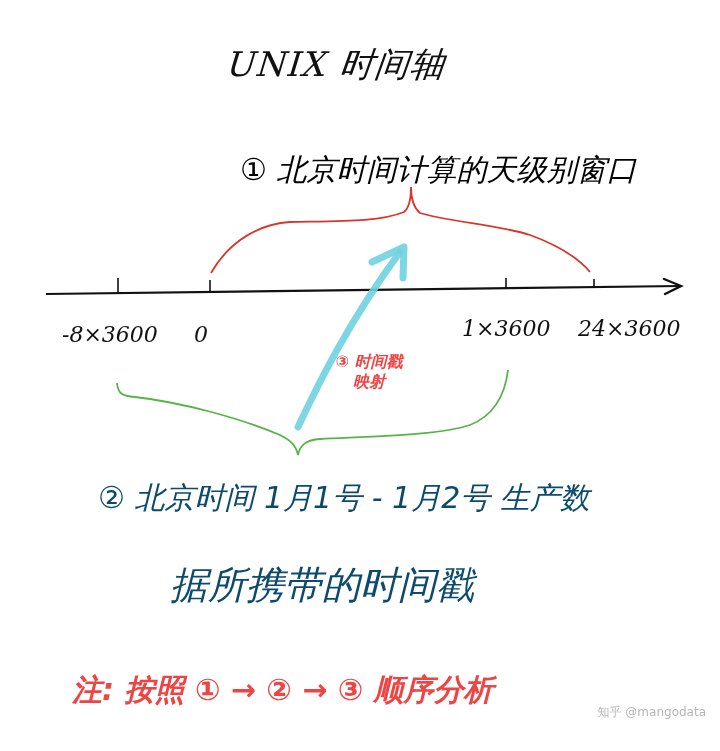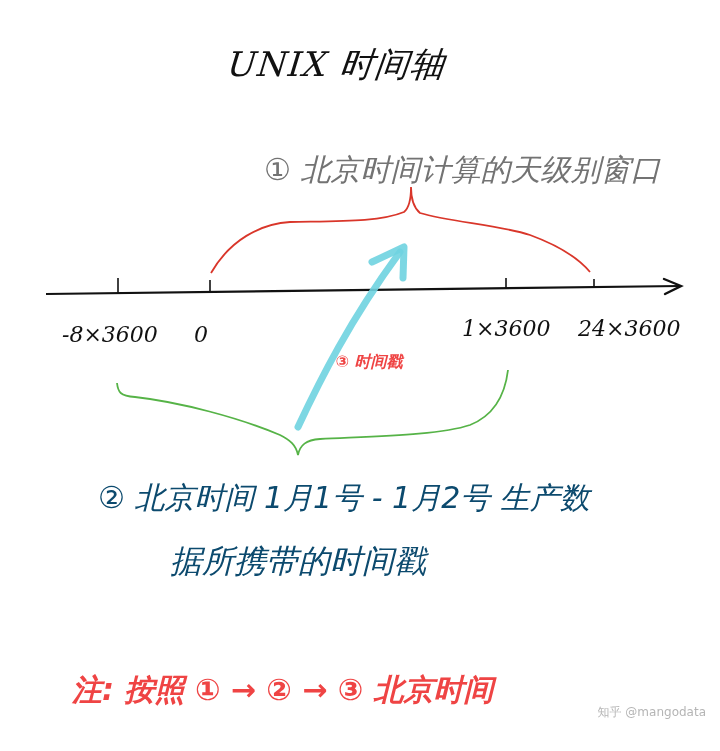--- a/index.html
+++ b/index.html
@@ -1,29 +1,29 @@
 <!DOCTYPE html>
 <html><head>
   <meta charset="utf-8">
   <style>
     html, body { margin: 0; padding: 0; background: #ffffff; }
     body { width: 720px; height: 751px; position: relative; overflow: hidden;
            font-family: "DejaVu Sans", sans-serif; }
     .canvas { position: absolute; left: 0; top: 0; width: 720px; height: 751px; }
     .lbl { position: absolute; white-space: nowrap; font-style: italic; }
     .title { left: 228px; top: 42px; font-size: 34px; color: #111; font-family: "DejaVu Serif", serif; letter-spacing: 1px; transform: skewX(-6deg); }
-    .red { color: #737373; margin-left: 24px; }
+    .red { color: #000000; }
     .green { color: #0c4a6e; }
     .navy { color: #ef4444; }
     .black { color: #111; }
     .note1 { left: 240px; top: 150px; font-size: 30px; }
     .tick-lbl { font-size: 22px; top: 322px; font-family: "DejaVu Serif", serif; text-align: center; }
     .note3 { left: 304px; top: 352px; font-size: 16px; line-height: 20px; text-align: center; width: 130px; font-weight: bold; }
     .note2a { left: 98px; top: 478px; font-size: 30px; }
-    .note2b { left: 170px; top: 540px; font-size: 32px; }
+    .note2b { left: 170px; top: 560px; font-size: 38px; }
     .footer { left: 72px; top: 670px; font-size: 30px; font-weight: bold; }
     .watermark { right: 14px; top: 704px; font-size: 12px; color: #b5b5b5; font-style: normal; }
   </style>
 </head>
 <body>
 
 <svg class="canvas" viewBox="0 0 720 751" xmlns="http://www.w3.org/2000/svg">
 
   <g>
     <path d="M46 294 L 680 286" stroke="#111" stroke-width="2.2" fill="none"></path>
@@ -48,20 +48,21 @@
 
 <div class="lbl red note1">① 北京时间计算的天级别窗口</div>
 
 <div class="lbl black tick-lbl" style="left:62px;">-8×3600</div>
 <div class="lbl black tick-lbl" style="left:194px;">0</div>
 <div class="lbl black tick-lbl" style="left:462px; top:316px;">1×3600</div>
 <div class="lbl black tick-lbl" style="left:578px; top:316px;">24×3600</div>
 
 <div class="lbl navy note3">
   <div>③ 时间戳</div>
+  <div>映射</div>
 </div>
 
 <div class="lbl green note2a">② 北京时间 1月1号 - 1月2号 生产数</div>
 <div class="lbl green note2b">据所携带的时间戳</div>
 
-<div class="lbl navy footer">注: 按照 ① → ② → ③ 北京时间</div>
+<div class="lbl navy footer">注: 按照 ① → ② → ③ 顺序分析</div>
 
 <div class="lbl watermark">知乎 @mangodata</div>
 
 </body></html>

